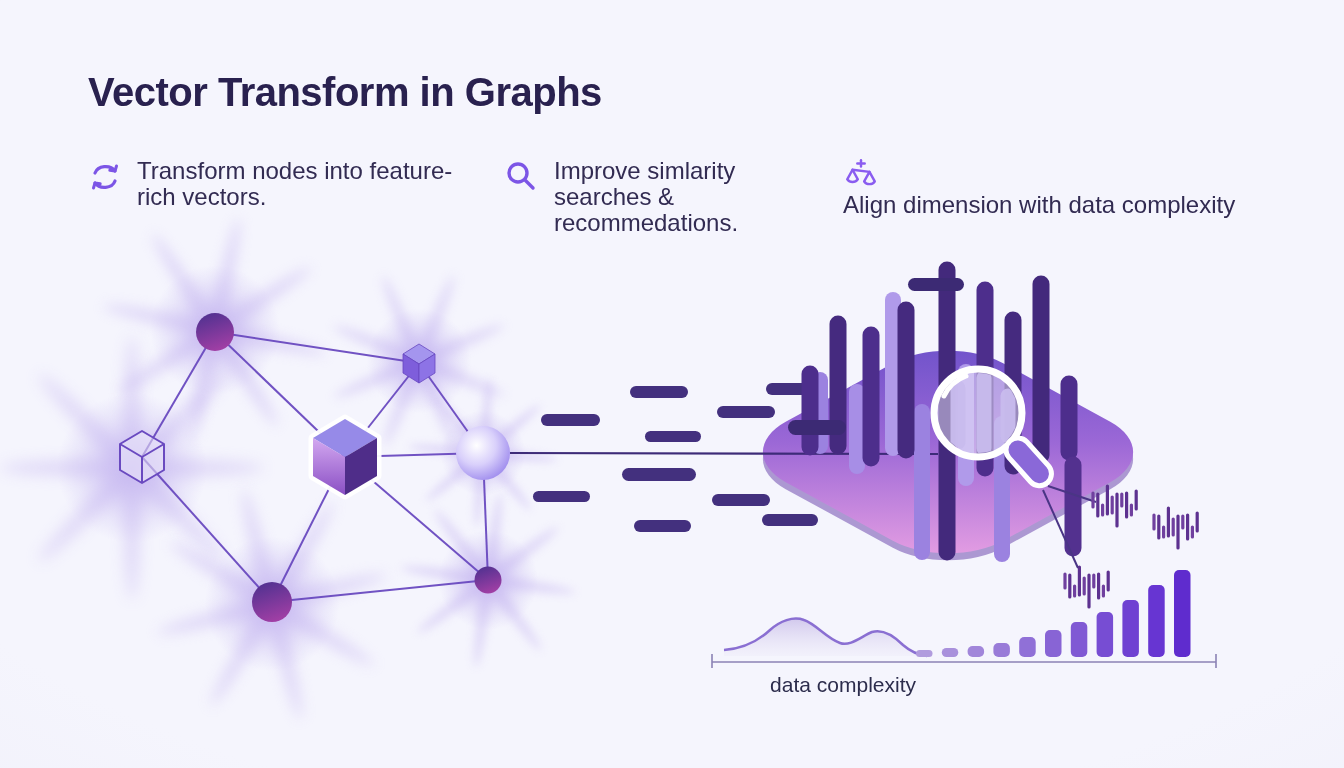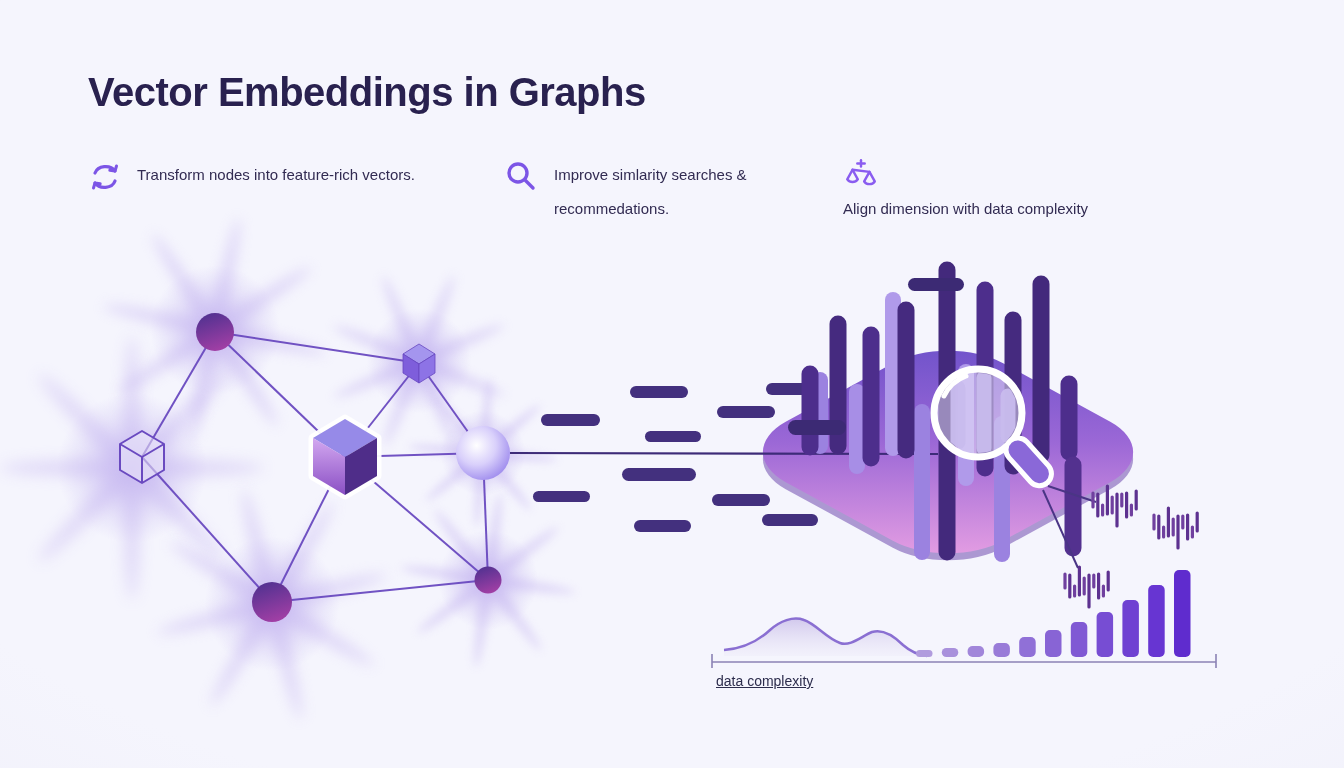--- a/index.html
+++ b/index.html
@@ -15,30 +15,30 @@
   svg.art{position:absolute;left:0;top:0;}
   .title{
     position:absolute;left:88px;top:70px;margin:0;
     font-size:40px;font-weight:800;letter-spacing:-0.5px;
     color:#29214f;
     text-shadow:0 1px 0 rgba(255,255,255,0.6);
   }
   .feature{position:absolute;display:flex;align-items:flex-start;}
   .feature .ficon{flex:0 0 auto;}
   .feature p{
-    margin:0;font-size:15px;line-height:34px;color:#322b52;font-weight:400;
+    margin:0;font-size:24px;line-height:26px;color:#322b52;font-weight:400;
   }
   .f1{left:88px;top:158px;width:380px;}
   .f1 .ficon{margin-right:15px;margin-top:2px;}
   .f2{left:505px;top:158px;width:320px;}
   .f2 .ficon{margin-right:17px;margin-top:2px;}
   .f3{left:843px;top:156px;width:440px;flex-direction:column;}
   .f3 .ficon{margin-right:14px;margin-top:0px;}
   .axis-label{
-    position:absolute;font-size:14px;color:#2c2c4c;text-align:left;font-weight:400;text-decoration:underline;
+    position:absolute;font-size:21px;color:#2c2c4c;text-align:right;font-weight:400;
   }
   .axis-label.left{left:716px;top:673px;width:200px;}
   .axis-label.right{left:986px;top:673px;width:226px;}
 </style>
 </head>
 <body>
 
 <div class="stage">
 
   <svg class="art" width="1344" height="768" viewBox="0 0 1344 768">
@@ -257,21 +257,21 @@
           <rect x="1174.0" y="570.0" width="16.5" height="87" rx="5" fill="hsl(259, 65%, 49%)"></rect>
         </g>
       <g stroke="#8b82b4" stroke-width="1.6">
         <line x1="712" y1="662" x2="1216" y2="662"></line>
         <line x1="712" y1="654" x2="712" y2="668"></line>
         <line x1="1216" y1="654" x2="1216" y2="668"></line>
       </g>
     </g>
   </svg>
 
-  <h1 class="title">Vector Embeddings in Graphs</h1>
+  <h1 class="title">Vector Transform in Graphs</h1>
 
   <div class="feature f1">
     <svg class="ficon" width="34" height="34" viewBox="0 0 34 34">
       <g fill="none" stroke="#7c55e6" stroke-width="3.2" stroke-linecap="round">
         <path d="M7,13 A11 9 0 0 1 27,11"></path>
         <path d="M27,11 l1.5,-5 M27,11 l-5.2,-0.8" stroke-width="3"></path>
         <path d="M27,21 A11 9 0 0 1 7,23"></path>
         <path d="M7,23 l-1.5,5 M7,23 l5.2,0.8" stroke-width="3"></path>
       </g>
     </svg>

